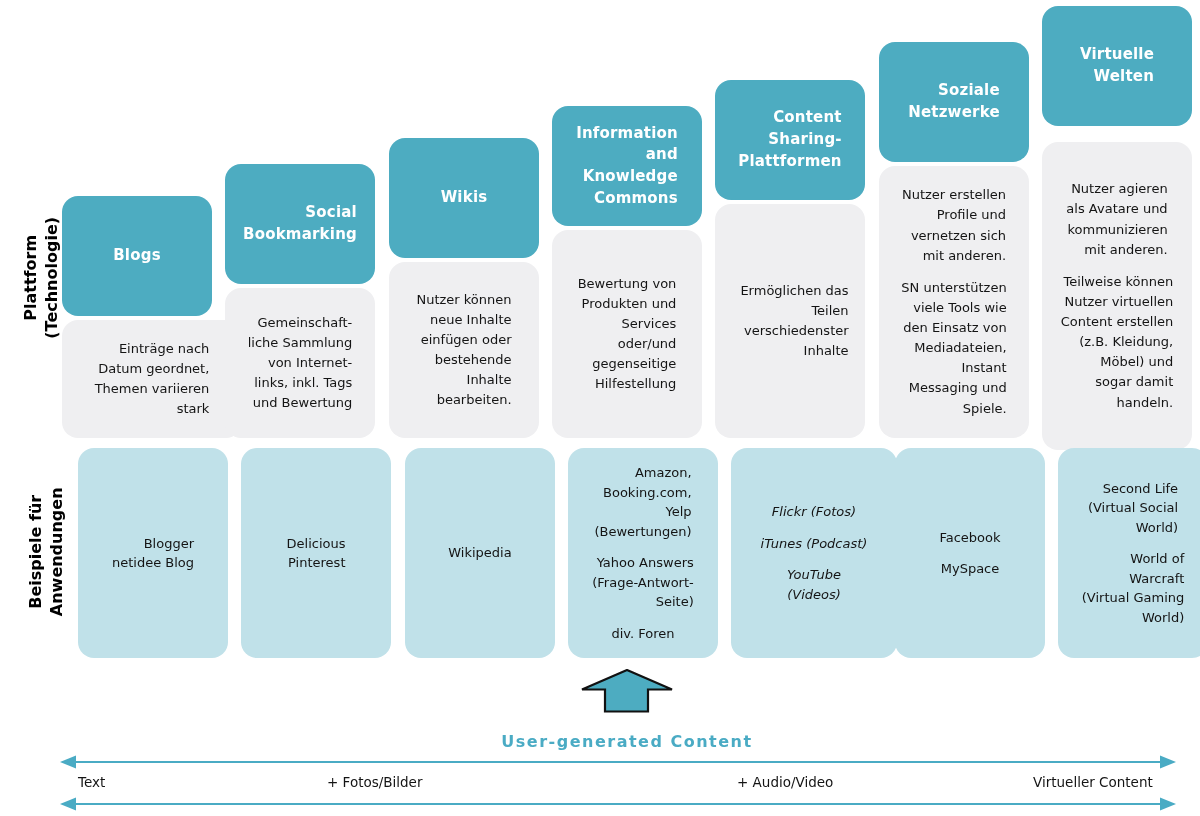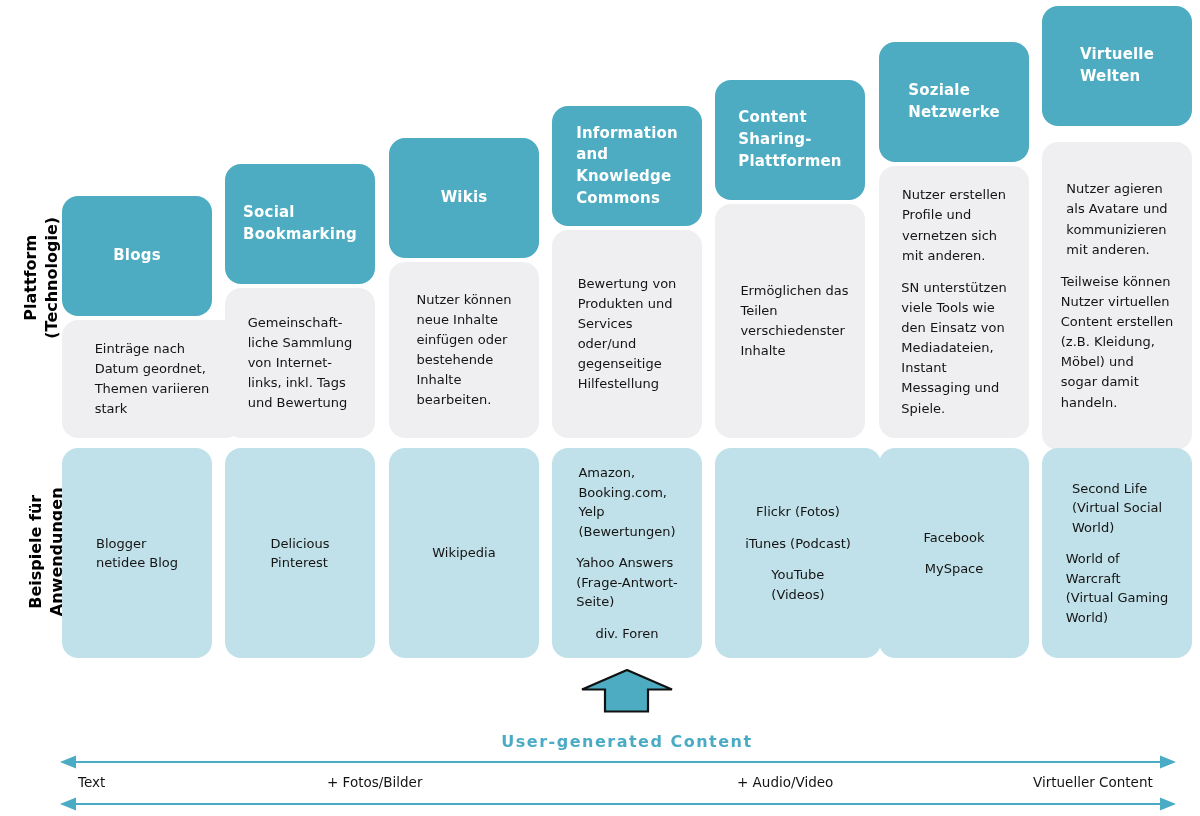--- a/index.html
+++ b/index.html
@@ -12,33 +12,33 @@
   *{box-sizing:border-box;margin:0;padding:0;}
   html,body{background:#ffffff;}
   #canvas{
     position:relative;width:1200px;height:816px;overflow:hidden;
     font-family:"DejaVu Sans","Liberation Sans",sans-serif;color:var(--ink);
     background:#ffffff;
   }
   .box{
     position:absolute;border-radius:16px;
     display:flex;flex-direction:column;align-items:center;justify-content:center;
-    text-align:left;white-space:pre-line;
+    text-align:right;white-space:pre-line;
   }
   .header{
     background:var(--teal);color:#ffffff;font-weight:bold;
     font-size:15px;line-height:1.45;letter-spacing:.2px;padding:4px;
   }
   .desc{
     background:var(--desc-bg);color:var(--ink);
     font-size:13px;line-height:1.55;padding:6px 3px;
   }
   .example{
     background:var(--ex-bg);color:var(--ink);
-    font-size:13px;line-height:1.5;padding:6px 3px;
+    font-size:13px;line-height:1.5;padding:6px 3px;margin-left:16px;
   }
   .para{margin:6px 0;}
   .rot{
     position:absolute;width:300px;text-align:center;font-weight:bold;
     font-size:16px;line-height:1.3;white-space:pre-line;color:#000;
     transform:rotate(-90deg);
   }
   #label-platform{left:-108px;top:257px;}
   #label-examples{left:-103px;top:531px;}
   #up-arrow{position:absolute;left:580px;top:669px;width:94px;height:44px;}
@@ -105,21 +105,21 @@
 (Bewertungen)</p><p class="para">Yahoo Answers
 (Frage-Antwort-
 Seite)</p><p class="para">div. Foren</p></div>
       <div class="box header" style="left: 715px; top: 80px; width: 150px; height: 120px;"><div>Content
 Sharing-
 Plattformen</div></div>
       <div class="box desc" style="left: 715px; top: 204px; width: 150px; height: 234px; padding-left: 12px;"><p class="para">Ermöglichen das
 Teilen
 verschiedenster
 Inhalte</p></div>
-      <div class="box example" style="left: 715px; top: 448px; width: 166px; height: 210px;"><p class="para">Flickr (Fotos)</p><p class="para">iTunes (Podcast)</p><p class="para">YouTube
+      <div class="box example" style="left: 715px; top: 448px; width: 166px; height: 210px; font-style: italic;"><p class="para">Flickr (Fotos)</p><p class="para">iTunes (Podcast)</p><p class="para">YouTube
 (Videos)</p></div>
       <div class="box header" style="left: 879px; top: 42px; width: 150px; height: 120px;"><div>Soziale
 Netzwerke</div></div>
       <div class="box desc" style="left: 879px; top: 166px; width: 150px; height: 272px;"><p class="para">Nutzer erstellen
 Profile und
 vernetzen sich
 mit anderen.</p><p class="para">SN unterstützen
 viele Tools wie
 den Einsatz von
 Mediadateien,

